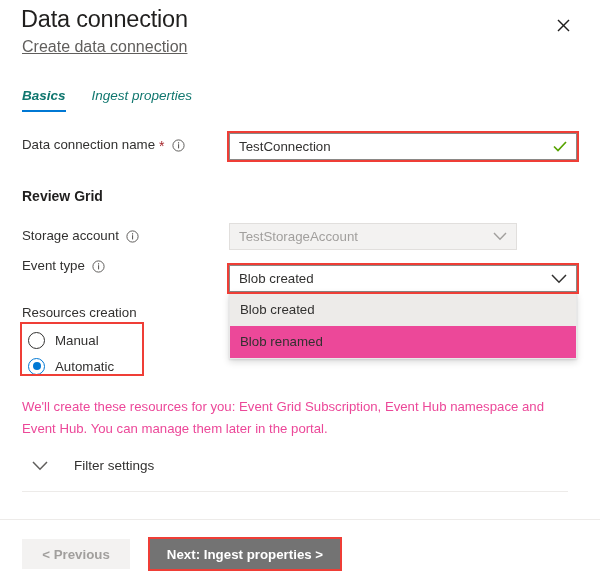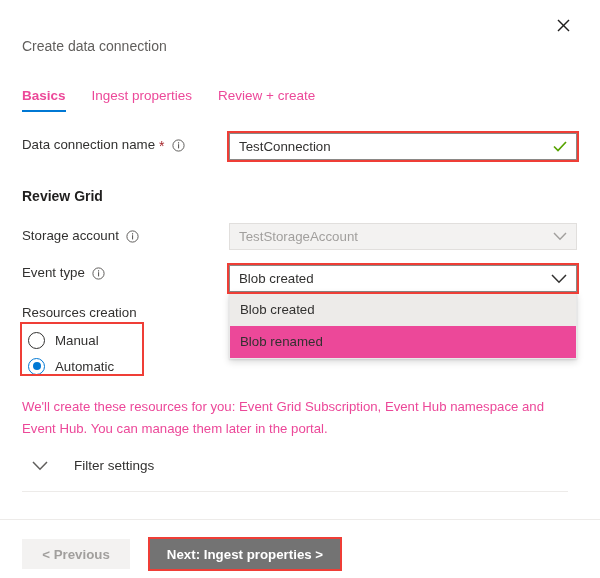--- a/index.html
+++ b/index.html
@@ -27,23 +27,24 @@
     position: absolute;
     left: 21px; top: 6px;
     font-size: 23.5px;
     font-weight: 400;
     color: #201f1e;
     letter-spacing: -0.2px;
   }
   .subtitle {
     position: absolute;
     left: 22px; top: 38px;
-    font-size: 14px;
+    font-size: 16px;
     font-weight: 400;
     color: #605e5c;
+    text-decoration: underline;
   }
   .close-btn {
     position: absolute;
     left: 548px; top: 10px;
     width: 30px; height: 30px;
     display: flex;
     align-items: center;
     justify-content: center;
     cursor: pointer;
     background: transparent;
@@ -55,25 +56,26 @@
   
   .tabs {
     position: absolute;
     left: 22px; top: 88px;
     display: flex;
     align-items: flex-start;
   }
   .tab {
     position: relative;
     font-size: 13.5px;
-    color: #ec4899;
+    color: #0f766e;
     padding: 0 0 9px 0;
     margin-right: 26px;
     cursor: pointer;
     white-space: nowrap;
+    font-style: italic;
   }
   .tab.active {
     font-weight: bold;
   }
   .tab.active::after {
     content: "";
     position: absolute;
     left: 0; right: 0; bottom: 0;
     height: 2.5px;
     background: #0078d4;
@@ -262,41 +264,39 @@
     left: 150px; top: 539px;
     width: 190px;
     background: #737373;
     color: #ffffff;
   }
 </style>
 </head>
 <body>
 
 <div class="header">
+  <div class="title">Data connection</div>
   <div class="subtitle">Create data connection</div>
   <button class="close-btn">
     <span>
       <svg width="13" height="13" viewBox="0 0 13 13">
         <line x1="1" y1="1" x2="12" y2="12" stroke="#201f1e" stroke-width="1.4"></line>
         <line x1="12" y1="1" x2="1" y2="12" stroke="#201f1e" stroke-width="1.4"></line>
       </svg>
     </span>
   </button>
 </div>
 
 <div class="tabs">
   <div class="tab active">
     <span>Basics</span>
   </div>
   <div class="tab">
     <span>Ingest properties</span>
   </div>
-  <div class="tab">
-    <span>Review + create</span>
-  </div>
 </div>
 
 <div class="label" style="left:22px; top:137px;">
   <span>Data connection name</span>
   <span class="req-star">*</span>
   <span class="info-icon">
     <svg width="13" height="13" viewBox="0 0 13 13">
       <circle cx="6.5" cy="6.5" r="5.6" fill="none" stroke="#605e5c" stroke-width="1"></circle>
       <rect x="6" y="5.2" width="1.1" height="4.2" fill="#605e5c"></rect>
       <rect x="6" y="3.2" width="1.1" height="1.3" fill="#605e5c"></rect>
@@ -319,30 +319,30 @@
 <div class="label" style="left:22px; top:228px;">
   <span>Storage account</span>
   <span class="info-icon">
     <svg width="13" height="13" viewBox="0 0 13 13">
       <circle cx="6.5" cy="6.5" r="5.6" fill="none" stroke="#605e5c" stroke-width="1"></circle>
       <rect x="6" y="5.2" width="1.1" height="4.2" fill="#605e5c"></rect>
       <rect x="6" y="3.2" width="1.1" height="1.3" fill="#605e5c"></rect>
     </svg>
   </span>
 </div>
-<div class="field disabled" style="left:229px; top:223px; width:348px; height:27px;">
+<div class="field disabled" style="left:229px; top:223px; width:288px; height:27px;">
   <span class="val">TestStorageAccount</span>
   <span class="chev">
     <svg width="14" height="9" viewBox="0 0 14 9">
       <polyline points="1,1 7,7.3 13,1" fill="none" stroke="#a19f9d" stroke-width="1.4"></polyline>
     </svg>
   </span>
 </div>
 
-<div class="label" style="left:22px; top:265px;">
+<div class="label" style="left:22px; top:258px;">
   <span>Event type</span>
   <span class="info-icon">
     <svg width="13" height="13" viewBox="0 0 13 13">
       <circle cx="6.5" cy="6.5" r="5.6" fill="none" stroke="#605e5c" stroke-width="1"></circle>
       <rect x="6" y="5.2" width="1.1" height="4.2" fill="#605e5c"></rect>
       <rect x="6" y="3.2" width="1.1" height="1.3" fill="#605e5c"></rect>
     </svg>
   </span>
 </div>
 <div class="field" style="left:229px; top:265px; width:348px; height:27px;">

